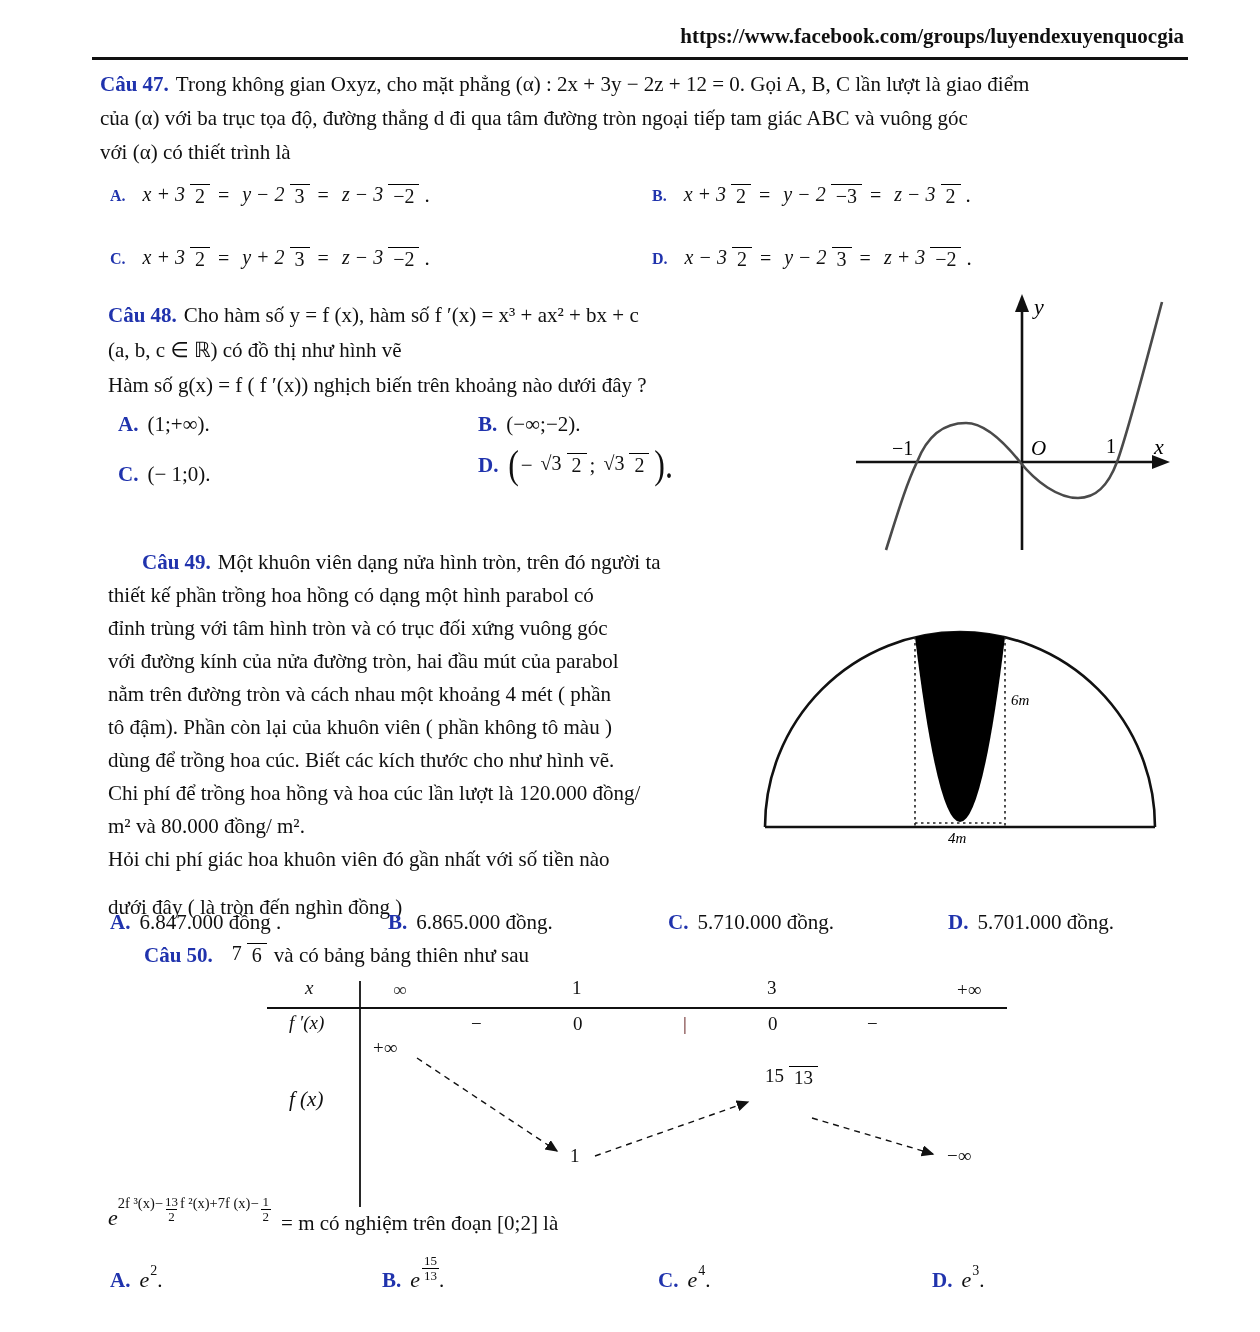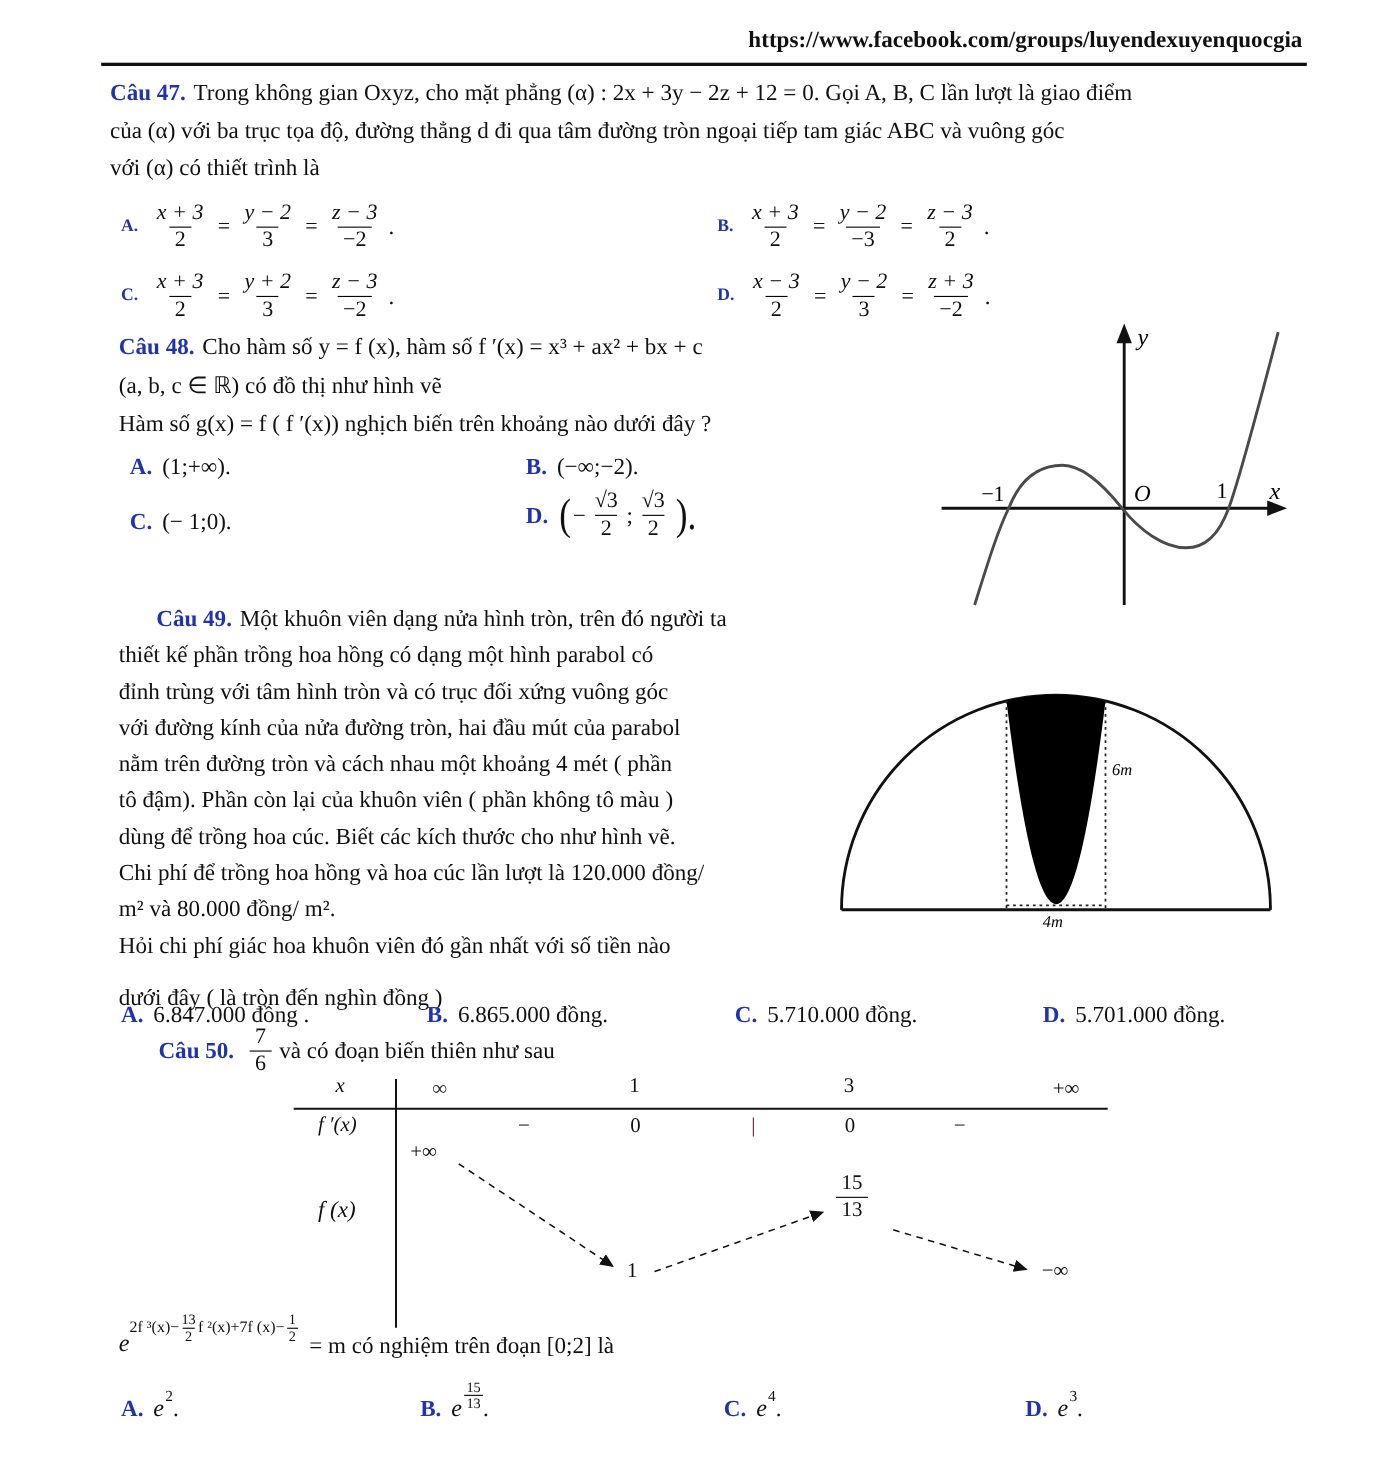--- a/index.html
+++ b/index.html
@@ -6,30 +6,30 @@
   html,body{margin:0;padding:0;}
   body{
     width:1260px;height:1332px;background:#ffffff;position:relative;
     font-family:"Liberation Serif", serif;color:var(--ink);overflow:hidden;
   }
   .abs{position:absolute;}
   .t{font-size:21px;white-space:nowrap;}
   .qlabel{color:var(--blue);font-weight:bold;margin-right:7px;}
   .letter{color:var(--blue);font-weight:bold;margin-right:9px;}
   .row{display:flex;align-items:center;}
-  .frac{display:inline-flex;flex-direction:column;align-items:center;line-height:1.08;font-size:20px;margin:0 3px;}
+  .frac{display:inline-flex;flex-direction:row;align-items:flex-start;line-height:1.08;font-size:20px;margin:0 3px;}
   .frac .fn{padding:0 5px 1px;font-style:italic;}
   .frac .fd{border-top:1.7px solid #000;padding:1px 5px 0;}
   .frac.up .fn{font-style:normal;}
   .eqs{margin:0 5px;font-size:20px;}
   .enddot{margin-left:2px;}
   .bigp{font-size:40px;font-weight:400;line-height:1;transform:scaleX(.8);}
   .sup{font-size:14px;position:relative;top:-9px;margin-left:1px;}
   .ebase{font-style:italic;font-size:22px;}
-  .exp{display:inline-flex;align-items:center;position:relative;top:-17px;font-size:14.5px;white-space:nowrap;}
+  .exp{display:inline-flex;position:relative;top:-17px;font-size:14.5px;white-space:nowrap;}
   .mfrac{display:inline-flex;flex-direction:column;align-items:center;font-size:13px;line-height:1.05;margin:0 2px;}
   .mfrac .fd{border-top:1.2px solid #000;padding:0 2px;}
   .supfrac{display:inline-flex;flex-direction:column;align-items:center;font-size:13px;line-height:1.05;position:relative;top:-12px;margin-left:2px;}
   .supfrac .fd{border-top:1.2px solid #000;padding:0 2px;}
   .ital{font-style:italic;}
   .tbl-t{position:absolute;font-size:19px;white-space:nowrap;}
   .rule{background:#111;}
   .bar-red{color:#5c1212;}
 </style>
 </head>
@@ -205,21 +205,21 @@
   <text x="259" y="122" font-size="15" font-style="italic" font-family="Liberation Serif, serif">6m</text>
   <text x="196" y="260" font-size="15" font-style="italic" font-family="Liberation Serif, serif">4m</text>
 </svg>
 
 <div class="abs row" style="top:928px;left:100px;height:54px;margin-left:44px;">
   <span class="qlabel t">Câu 50.</span>
   <span class="frac up" style="margin:0 7px;">
       <span class="fn">7</span>
       <span class="fd">6</span>
     </span>
-  <span class="t">và có đoạn biến thiên như sau</span>
+  <span class="t">và có bảng bảng thiên như sau</span>
 </div>
 
 <div class="abs" style="top:975px;left:265px;width:760px;height:240px;">
   <svg class="abs" style="top:0;left:0;" width="760" height="240" viewBox="0 0 760 240">
     <defs>
       <marker id="ah" markerWidth="10" markerHeight="10" refX="8" refY="4" orient="auto">
         <polygon points="0,0 9,4 0,8" fill="#111"></polygon>
       </marker>
     </defs>
     <line x1="95" y1="6" x2="95" y2="232" stroke="#111" stroke-width="1.8"></line>

